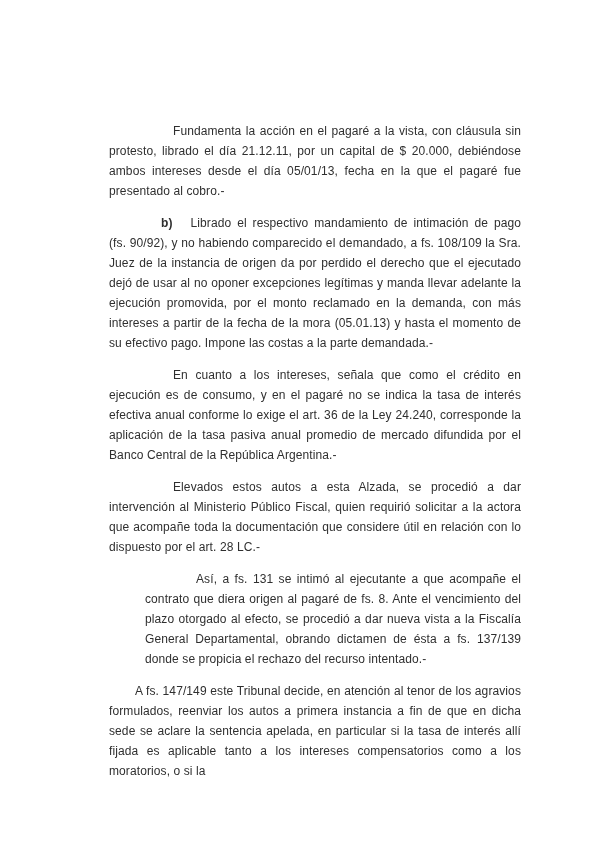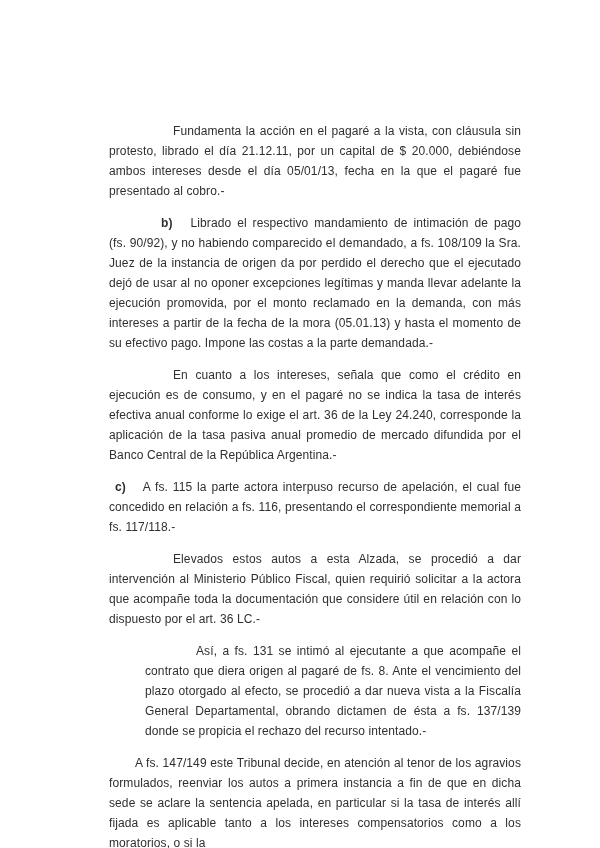--- a/index.html
+++ b/index.html
@@ -38,23 +38,22 @@
 
 <div class="page">
   <div class="content">
 
     <p class="para indent-lg"><b class="lead"></b><span>Fundamenta la acción en el pagaré a la vista, con cláusula sin protesto, librado el día 21.12.11, por un capital de $ 20.000, debiéndose ambos intereses desde el día 05/01/13, fecha en la que el pagaré fue presentado al cobro.-</span></p>
 
     <p class="para indent-lg"><b class="lead">b) </b><span>Librado el respectivo mandamiento de intimación de pago (fs. 90/92), y no habiendo comparecido el demandado, a fs. 108/109 la Sra. Juez de la instancia de origen da por perdido el derecho que el ejecutado dejó de usar al no oponer excepciones legítimas y manda llevar adelante la ejecución promovida, por el monto reclamado en la demanda, con más intereses a partir de la fecha de la mora (05.01.13) y hasta el momento de su efectivo pago. Impone las costas a la parte demandada.-</span></p>
 
     <p class="para indent-lg"><b class="lead"></b><span>En cuanto a los intereses, señala que como el crédito en ejecución es de consumo, y en el pagaré no se indica la tasa de interés efectiva anual conforme lo exige el art. 36 de la Ley 24.240, corresponde la aplicación de la tasa pasiva anual promedio de mercado difundida por el Banco Central de la República Argentina.-</span></p>
 
-    <p class="para"><b class="lead">c) </b><span>A fs. 115 la parte actora interpuso recurso de apelación, el cual fue concedido en relación a fs. 116, presentando el correspondiente memorial a fs. 117/118.-</span></p>
 
-    <p class="para indent-lg"><b class="lead"></b><span>Elevados estos autos a esta Alzada, se procedió a dar intervención al Ministerio Público Fiscal, quien requirió solicitar a la actora que acompañe toda la documentación que considere útil en relación con lo dispuesto por el art. 36 LC.-</span></p>
+    <p class="para indent-lg"><b class="lead"></b><span>Elevados estos autos a esta Alzada, se procedió a dar intervención al Ministerio Público Fiscal, quien requirió solicitar a la actora que acompañe toda la documentación que considere útil en relación con lo dispuesto por el art. 28 LC.-</span></p>
 
     <p class="para indent-md"><b class="lead"></b><span>Así, a fs. 131 se intimó al ejecutante a que acompañe el contrato que diera origen al pagaré de fs. 8. Ante el vencimiento del plazo otorgado al efecto, se procedió a dar nueva vista a la Fiscalía General Departamental, obrando dictamen de ésta a fs. 137/139 donde se propicia el rechazo del recurso intentado.-</span></p>
 
 
     <p class="para indent-sm"><b class="lead"></b><span>A fs. 147/149 este Tribunal decide, en atención al tenor de los agravios formulados, reenviar los autos a primera instancia a fin de que en dicha sede se aclare la sentencia apelada, en particular si la tasa de interés allí fijada es aplicable tanto a los intereses compensatorios como a los moratorios, o si la</span></p>
 
   </div>
 </div>
 
 </body></html>

